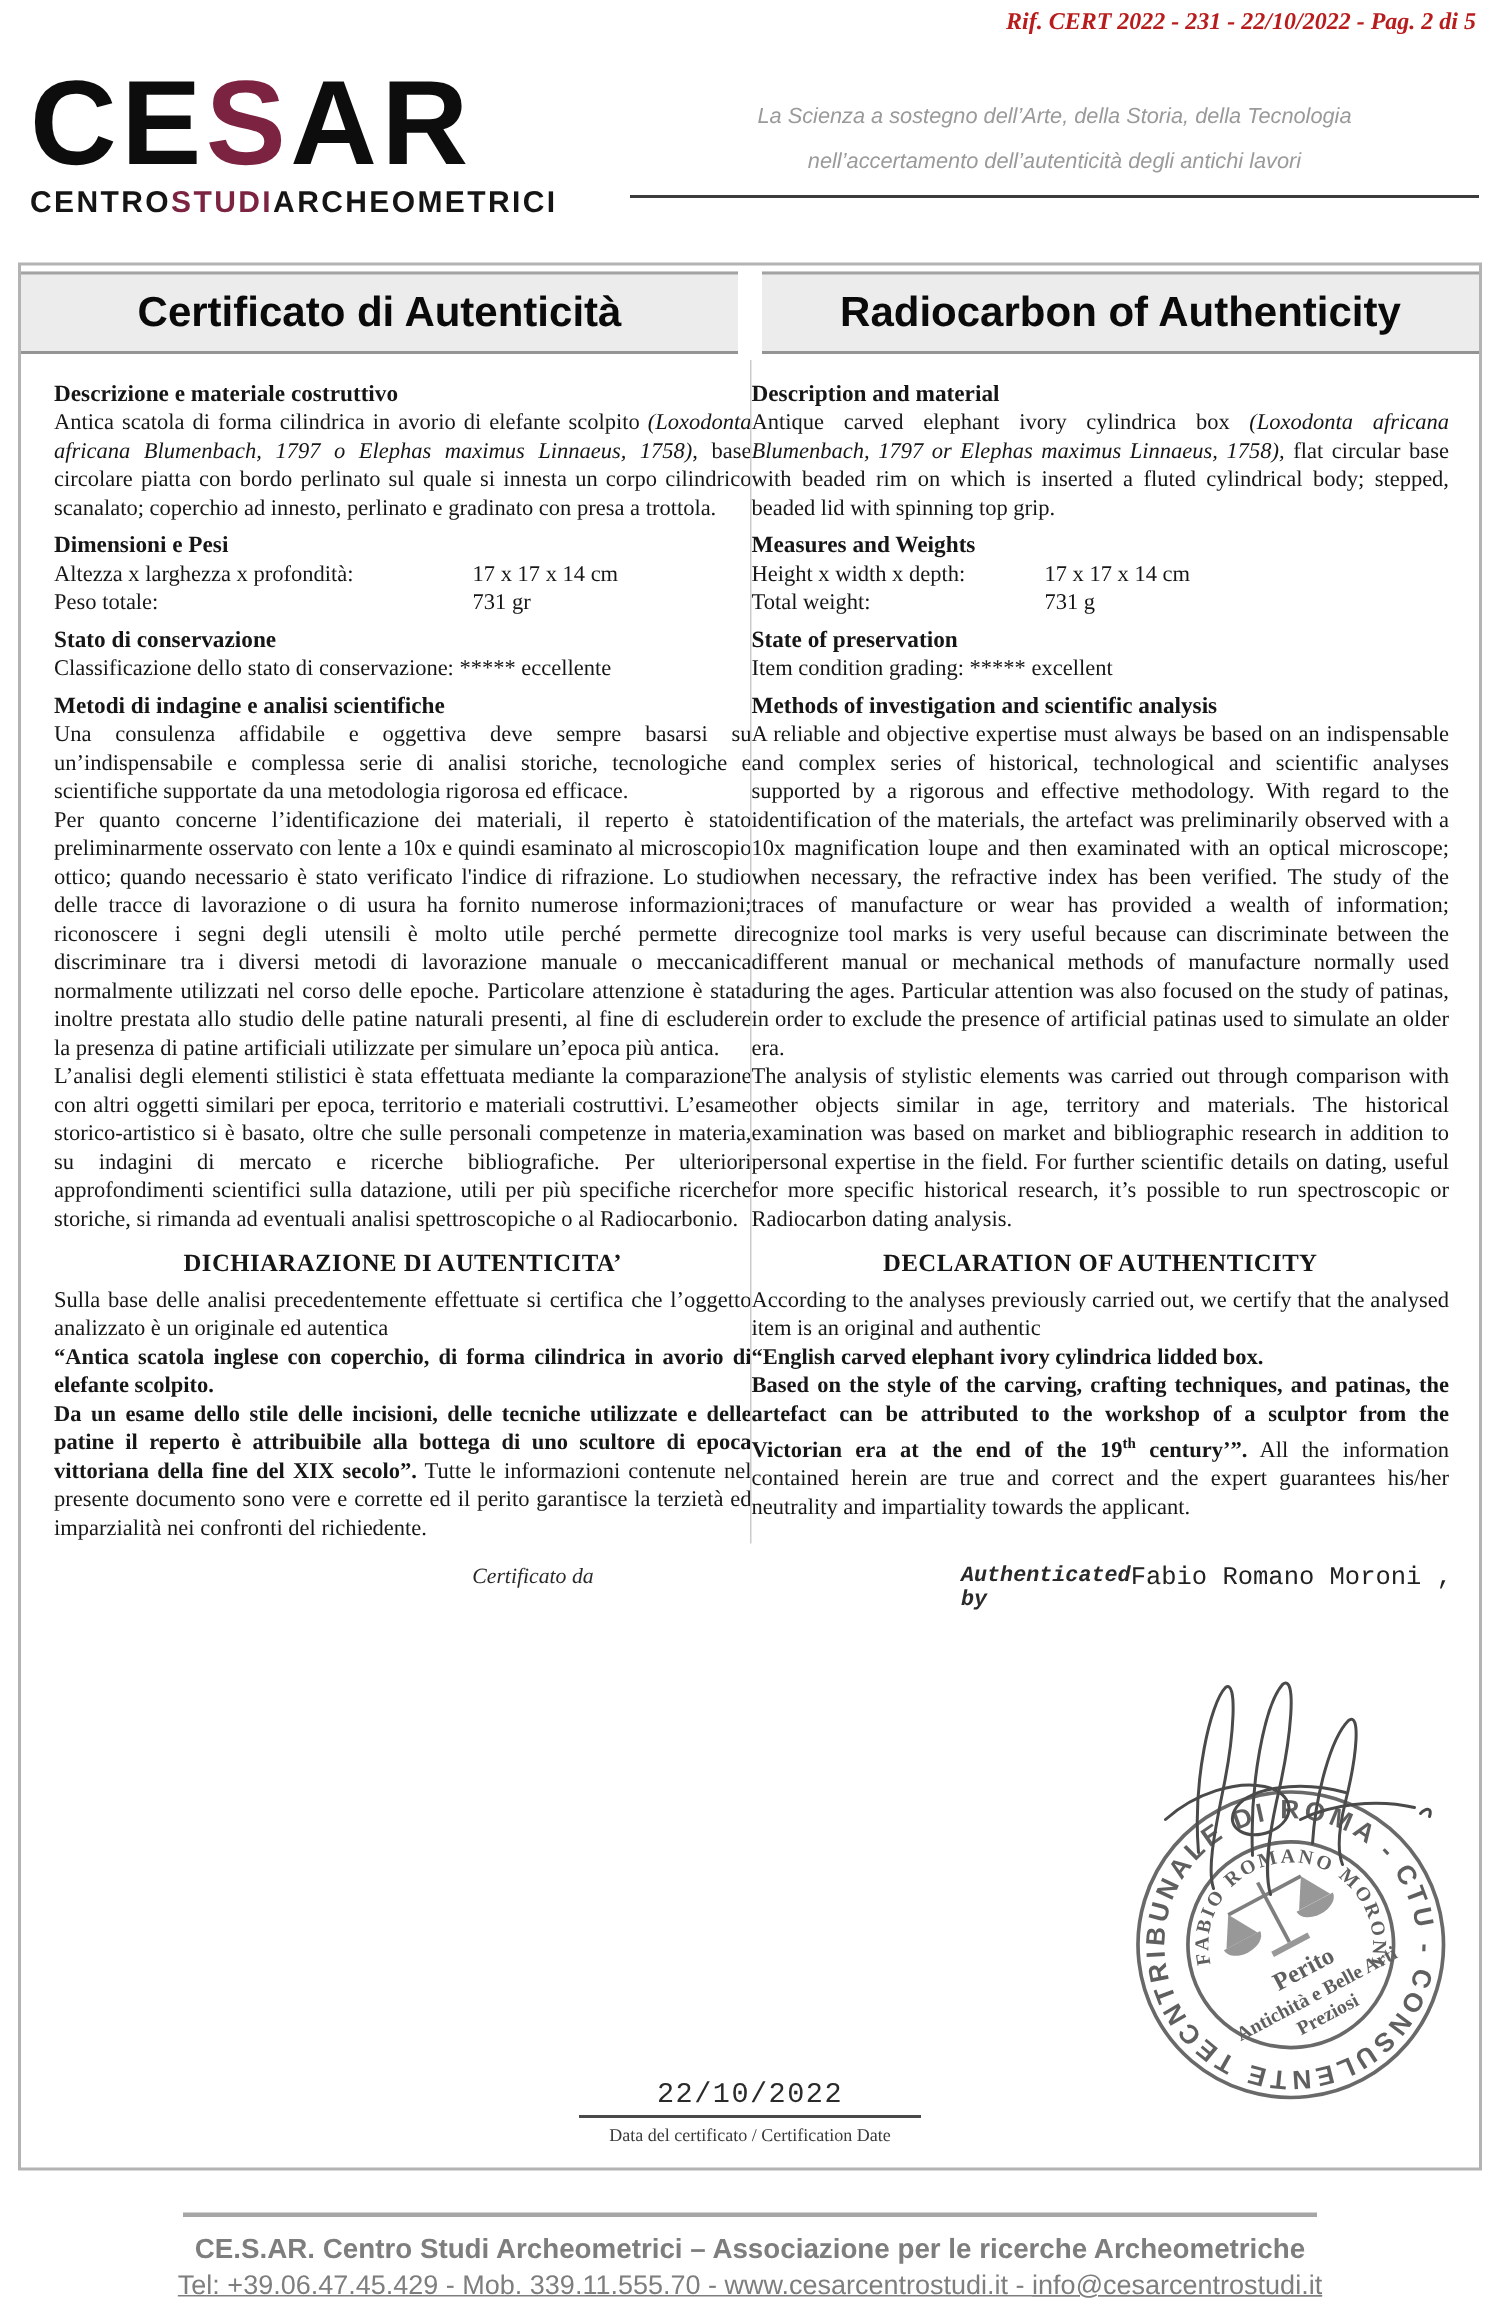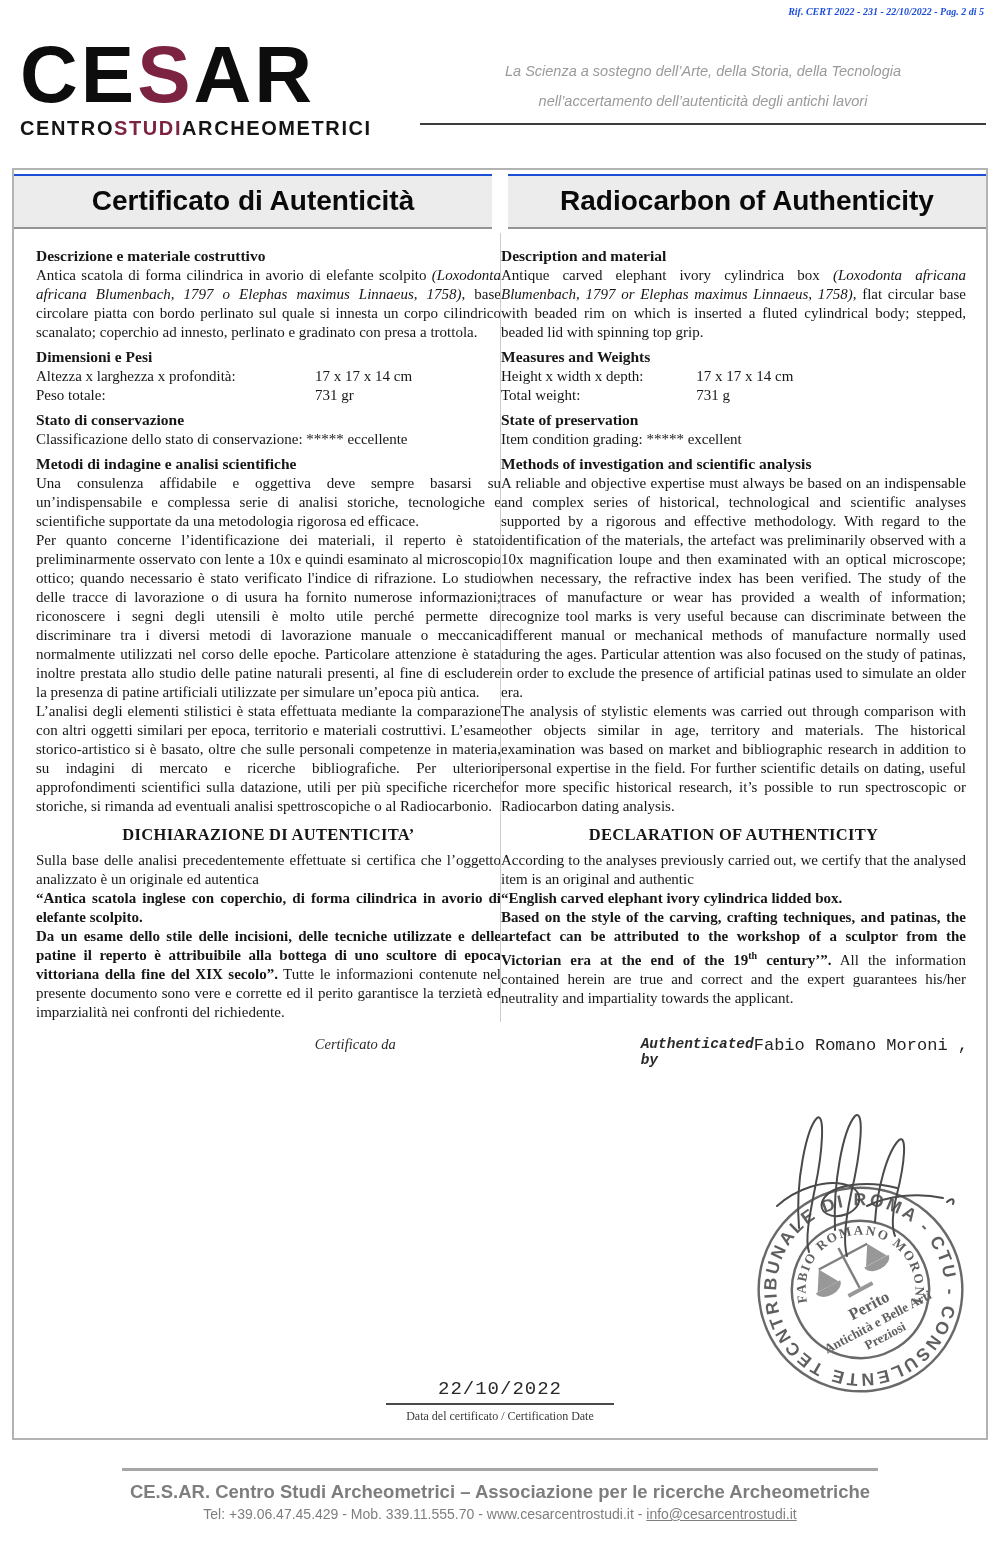--- a/index.html
+++ b/index.html
@@ -2,38 +2,38 @@
 <html><head>
 <meta charset="utf-8">
 <style>
   * { margin:0; padding:0; box-sizing:border-box; }
   body { width:1000px; background:#ffffff; font-family:"Liberation Serif", serif; color:#1c1c1c; }
   .page { position:relative; width:1000px; min-height:1542px; background:#fff; overflow:hidden; }
 
   
   .hdr { padding:6px 14px 0 20px; }
   .hdr-ref { text-align:right; font-family:"Liberation Serif",serif; font-style:italic; font-weight:bold;
-             color:#1d4ed8; font-size:10px; padding-right:2px; }
+             color:#b91c1c; font-size:16px; padding-right:2px; }
   .hdr-main { display:flex; margin-top:20px; }
   .logo-block { width:400px; }
   .logo-word { font-family:"Liberation Sans",sans-serif; font-weight:700; font-size:80px; line-height:76px;
                letter-spacing:3px; color:#0d0d0d; }
   .logo-word .maroon { color:#7d2342; }
   .logo-sub { font-family:"Liberation Sans",sans-serif; font-weight:700; font-size:20px; letter-spacing:1.6px;
               color:#151515; margin-top:4px; }
   .logo-sub .maroon { color:#7d2342; }
   .hdr-right { flex:1; padding-top:12px; }
   .tagline { text-align:center; font-family:"Liberation Sans",sans-serif; font-style:italic; color:#9a9a9a;
              font-size:14.5px; margin-top:14px; }
   .hdr-rule { border-bottom:2px solid #3c3c3c; margin-top:14px; }
 
   
   .certbox { position:relative; margin:28px 12px 0 12px; border:2px solid #b3b3b3; height:1272px; padding:4px 0 0 0; background:#fff; }
   .title-band { display:grid; grid-template-columns:1fr 16px 1fr; }
-  .title-cell { background:#ececec; border-top:2px solid #1d4ed8; border-bottom:2px solid #949494;
+  .title-cell { background:#ececec; border-top:2px solid #a3a3a3; border-bottom:2px solid #949494;
                 text-align:center; font-family:"Liberation Sans",sans-serif; font-weight:700;
                 font-size:28px; color:#0a0a0a; padding:9px 0 10px 0; }
   .title-gap { background:#ffffff; }
 
   .cols { position:relative; display:grid; grid-template-columns:1fr 1fr; padding:12px 20px 0 22px; }
   .col-divider { position:absolute; left:50%; top:4px; bottom:0; border-left:1.5px solid #cccccc; }
 
   .col { font-size:15px; line-height:19px; text-align:justify; color:#161616; }
   .sec-h { font-weight:700; font-size:15.5px; margin:5px 0 1px 0; text-align:left; }
   .col p { margin:0; }
@@ -59,21 +59,21 @@
   .date-val { display:inline-block; font-family:"Liberation Mono",monospace; font-size:19px; color:#2a2a2a;
               border-bottom:2px solid #4a4a4a; padding:0 52px 3px 52px; letter-spacing:1px; }
   .date-lab { font-size:12px; color:#3a3a3a; margin-top:4px; font-family:"Liberation Serif",serif; }
 
   
   .footer { margin-top:28px; }
   .foot-sep { width:756px; height:3px; background:#a6a6a6; margin:0 auto; }
   .foot-lines { text-align:center; font-family:"Liberation Sans",sans-serif; color:#7e7e7e; margin-top:10px; }
   .foot-l1 { font-weight:700; font-size:18.5px; }
   .foot-l2 { font-size:16.5px; margin-top:3px; }
-  .foot-l3 { font-size:14px; margin-top:3px; }
+  .foot-l3 { font-size:18px; margin-top:3px;text-decoration:underline; }
   .foot-l3 a { color:#7e7e7e; text-decoration:underline; }
 </style>
 </head>
 <body>
 
 <div class="page">
 
   <div class="hdr">
     <div class="hdr-ref">Rif. CERT 2022 - 231 - 22/10/2022 - Pag. 2 di 5</div>
     <div class="hdr-main">

